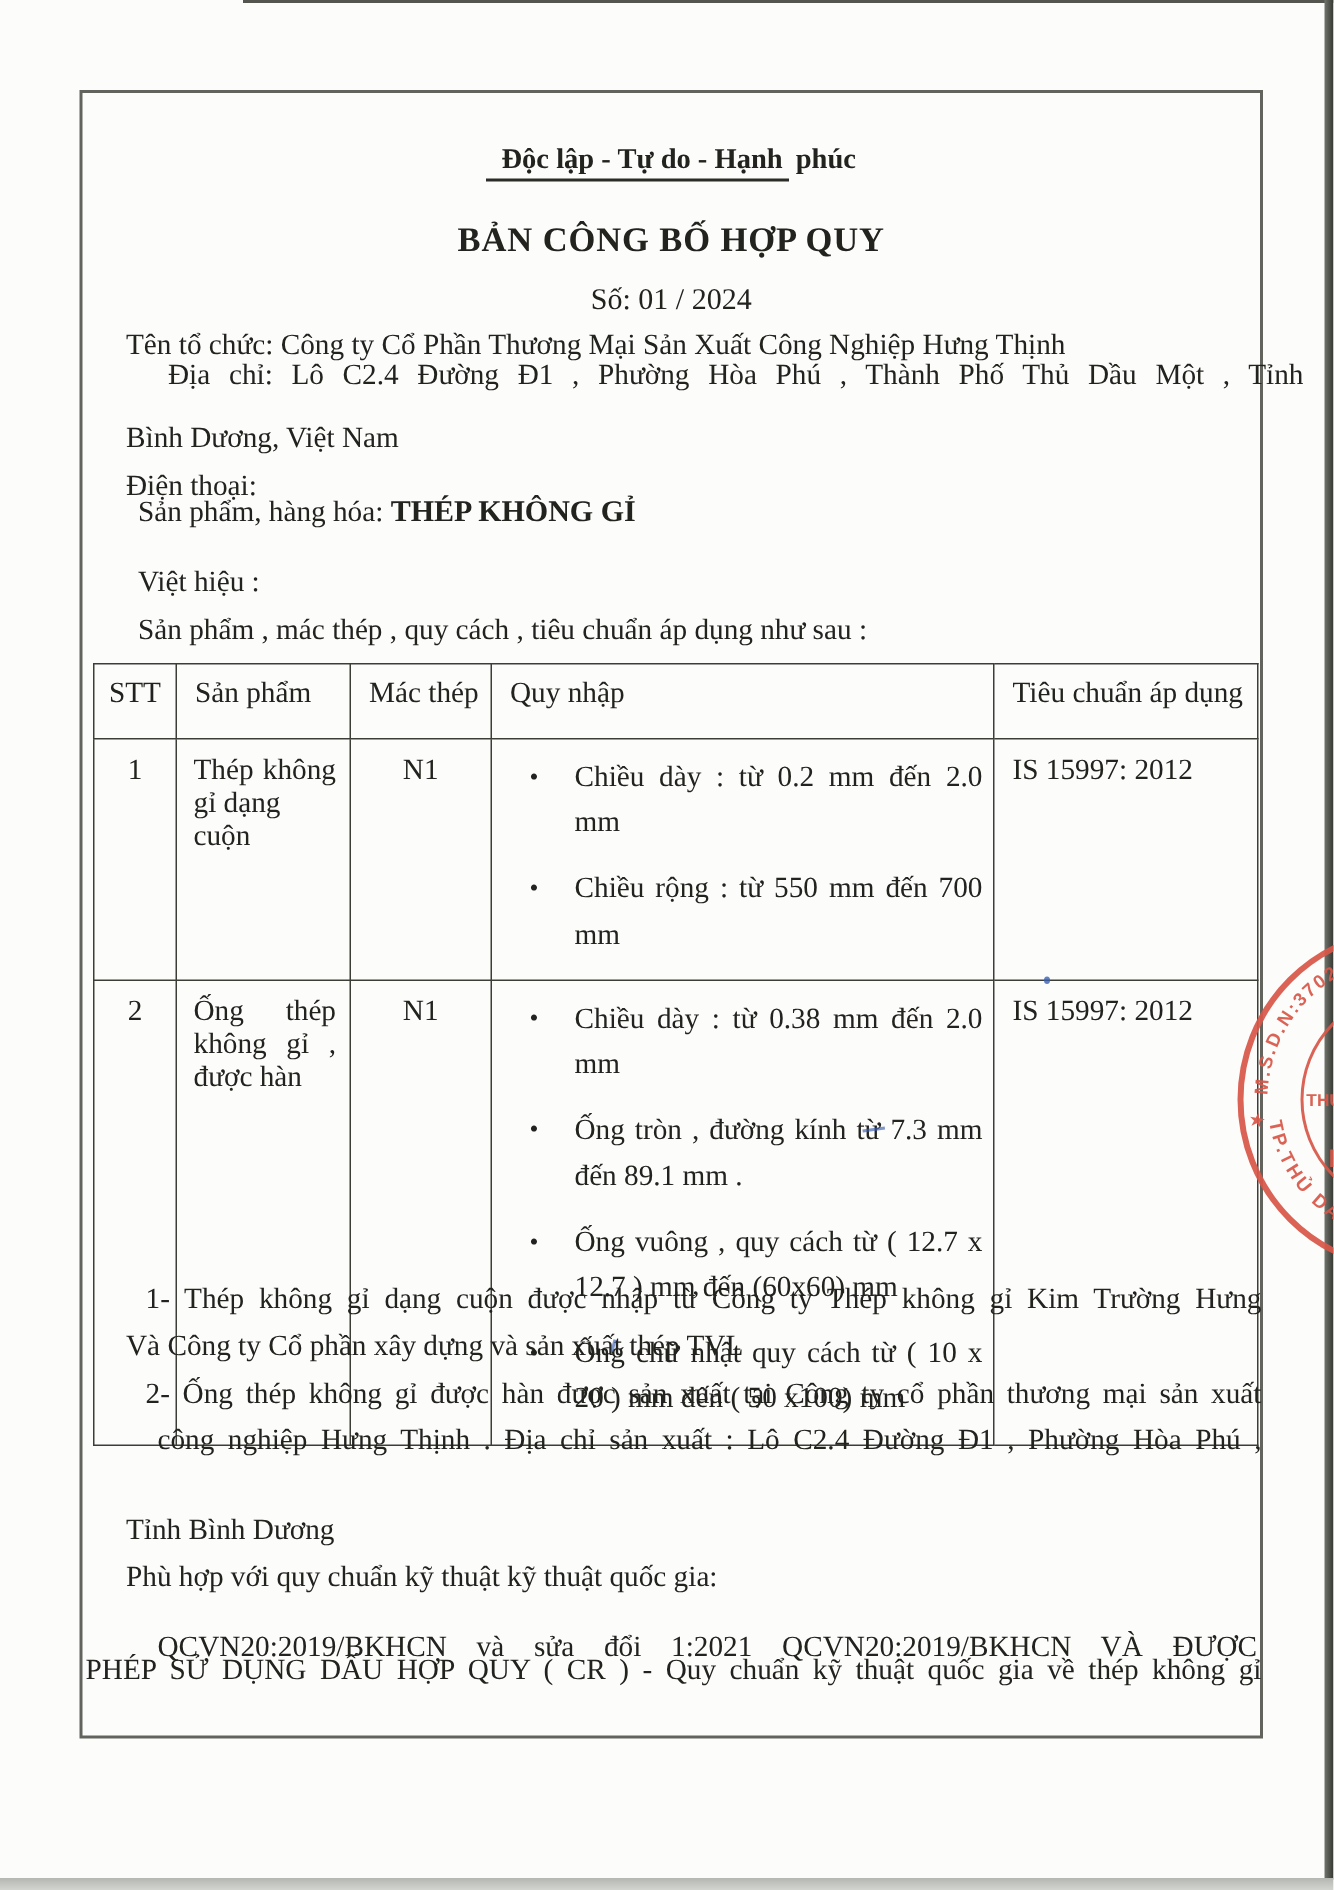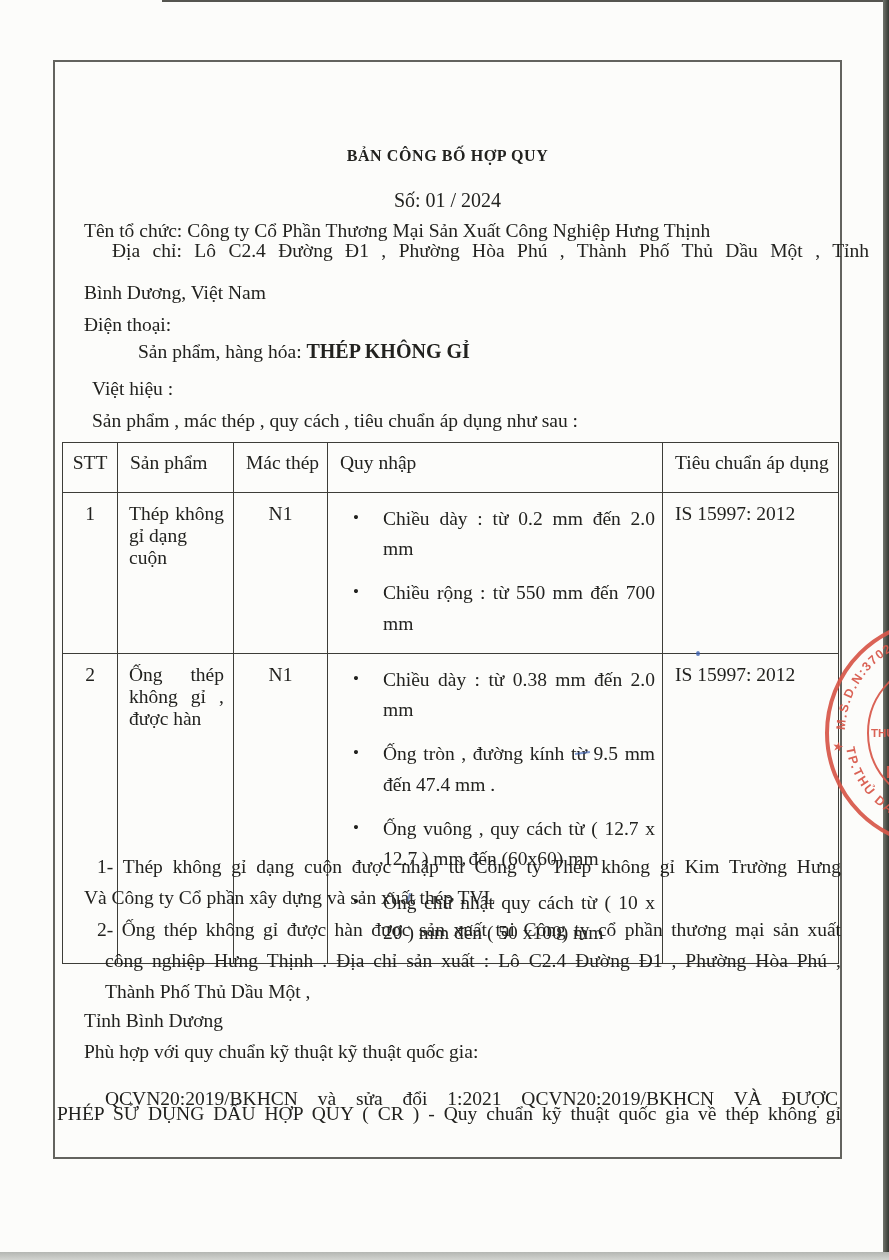--- a/index.html
+++ b/index.html
@@ -16,30 +16,30 @@
   
   .top-edge{left:162px;top:0;width:727px;height:2px;background:rgba(42,42,38,.8);}
   .right-edge{left:883px;top:0;width:6px;height:1253px;background:linear-gradient(to right,#70746c,#343831);}
   .bottom-edge{left:0;top:1252px;width:889px;height:8px;background:linear-gradient(#b4b6b2,#d2d4d0);}
   .page-border{left:53px;top:60px;width:789px;height:1099px;border:2px solid #63635e;box-sizing:border-box;}
   
   .center-band{left:53px;width:789px;text-align:center;}
   .nat{top:69px;font-size:19px;font-weight:bold;letter-spacing:.4px;}
   .motto{top:96px;font-size:19px;font-weight:bold;}
   .motto .u{border-bottom:2px solid #2b2b27;padding:0 4px 2px 10px;}
-  .doc-title{top:147px;font-size:16px;font-weight:bold;letter-spacing:.6px;}
+  .doc-title{top:147px;font-size:23px;font-weight:bold;letter-spacing:.6px;}
   .doc-num{top:189px;font-size:20px;}
   
   .line{font-size:19.5px;white-space:nowrap;}
   .jl{white-space:normal;text-align:justify;text-align-last:justify;}
   .org{left:84px;top:220px;}
   .addr1{left:84px;top:240px;width:757px;margin-left:28px;}
   .addr2{left:84px;top:282px;}
   .phone{left:84px;top:314px;}
-  .product{left:92px;top:340px;margin-left:46px;}
+  .product{left:92px;top:330px;}
   .product b{font-size:20px;}
   .brand{left:92px;top:378px;}
   .intro{left:92px;top:410px;}
   
   table.spec-table{position:absolute;left:62px;top:442px;width:776px;border-collapse:collapse;table-layout:fixed;font-size:19.5px;}
   .spec-table td,.spec-table th{border:1.7px solid #3d3d38;vertical-align:top;font-weight:normal;text-align:left;padding:0;}
   .spec-table th{height:40px;padding:9px 6px 0 12px;margin-left:48px;}
   .spec-table th.c, .spec-table td.c{text-align:center;padding-left:0;padding-right:0;}
   .spec-table td{padding-top:10px;}
   .row1 td{height:81px;}
@@ -75,20 +75,21 @@
 <body>
 
 <div class="page">
 
   <div class="abs top-edge"></div>
   <div class="abs right-edge"></div>
   <div class="abs bottom-edge"></div>
 
   <div class="abs page-border"></div>
 
+  <div class="abs center-band motto"><span class="u">Độc lập - Tự do - Hạnh</span><span> phúc</span></div>
 
   <div class="abs center-band doc-title">BẢN CÔNG BỐ HỢP QUY</div>
   <div class="abs center-band doc-num">Số: 01 / 2024</div>
 
   <div class="abs line org">Tên tổ chức: Công ty Cổ Phần Thương Mại Sản Xuất Công Nghiệp Hưng Thịnh</div>
   <div class="abs line jl addr1">Địa chỉ: Lô C2.4 Đường Đ1 , Phường Hòa Phú , Thành Phố Thủ Dầu Một , Tỉnh</div>
   <div class="abs line addr2">Bình Dương, Việt Nam</div>
   <div class="abs line phone">Điện thoại:</div>
   <div class="abs line product"><span>Sản phẩm, hàng hóa: </span><b>THÉP KHÔNG GỈ</b></div>
   <div class="abs line brand">Việt hiệu :</div>
@@ -126,34 +127,33 @@
     <tr class="row2">
       <td class="c">2</td>
       <td class="prod">
         <div class="spread">Ống thép</div>
         <div class="spread">không gỉ ,</div>
         <div>được hàn</div>
       </td>
       <td class="c">N1</td>
       <td class="specs">
         <div class="spec"><span class="bullet">•</span><span>Chiều dày : từ 0.38 mm đến 2.0 mm</span></div>
-        <div class="spec"><span class="bullet">•</span><span>Ống tròn , đường kính từ 9.5 mm đến 47.4 mm .</span></div>
+        <div class="spec"><span class="bullet">•</span><span>Ống tròn , đường kính từ 7.3 mm đến 89.1 mm .</span></div>
         <div class="spec"><span class="bullet">•</span><span>Ống vuông , quy cách từ ( 12.7 x 12.7 ) mm đến (60x60) mm</span></div>
         <div class="spec"><span class="bullet">•</span><span>Ống chữ nhật quy cách từ ( 10 x 20 ) mm đến ( 50 x100) mm</span></div>
       </td>
       <td class="std">IS 15997: 2012</td>
     </tr>
   </tbody>
     </table>
 
   <div class="abs line jl n1a">1-  Thép không gỉ dạng cuộn được nhập từ Công ty Thép không gỉ Kim Trường Hưng</div>
   <div class="abs line n1b">Và Công ty Cổ phần xây dựng và sản xuất thép TVL</div>
   <div class="abs line jl n2a">2-  Ống thép không gỉ được hàn được sản xuất tại Công ty cổ phần thương mại sản xuất</div>
   <div class="abs line jl n2b">công nghiệp Hưng Thịnh . Địa chỉ sản xuất : Lô C2.4 Đường Đ1 , Phường Hòa Phú ,</div>
-  <div class="abs line n2c">Thành Phố Thủ Dầu Một ,</div>
   <div class="abs line prov">Tỉnh Bình Dương</div>
   <div class="abs line conf">Phù hợp với quy chuẩn kỹ thuật kỹ thuật quốc gia:</div>
   <div class="abs line jl qcvn1">QCVN20:2019/BKHCN và sửa đổi 1:2021 QCVN20:2019/BKHCN VÀ ĐƯỢC</div>
   <div class="abs line jl qcvn2">PHÉP SỬ DỤNG DẤU HỢP QUY ( CR ) -  Quy chuẩn kỹ thuật quốc gia về thép không gỉ</div>
 
   <svg class="abs stamp" viewBox="0 0 250 250">
     <defs>
       <path id="arcTop" d="M 30 125 A 95 95 0 0 1 220 125" fill="none"></path>
       <path id="arcBot" d="M 30 125 A 95 95 0 0 0 220 125" fill="none"></path>
     </defs>

